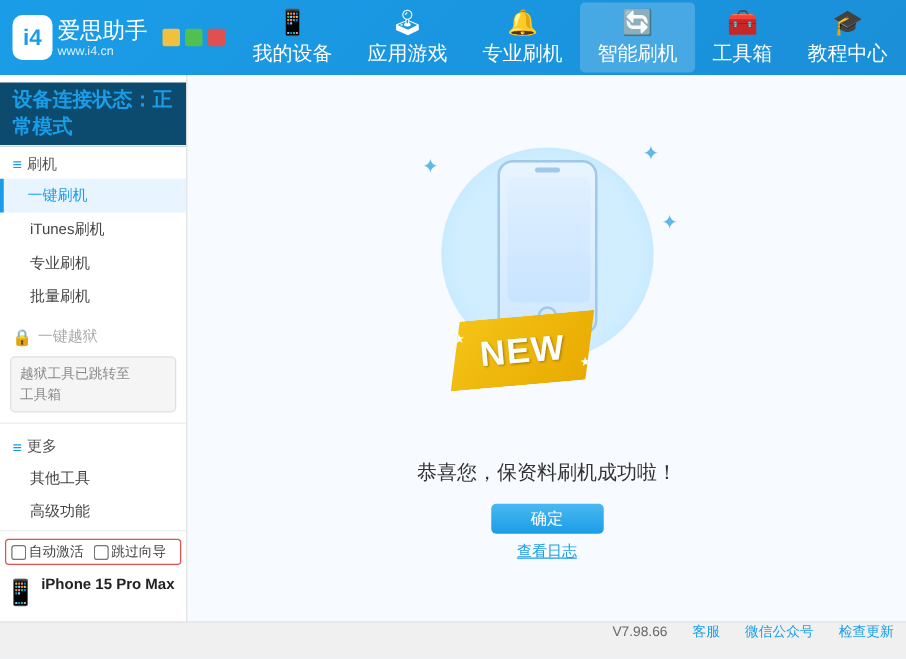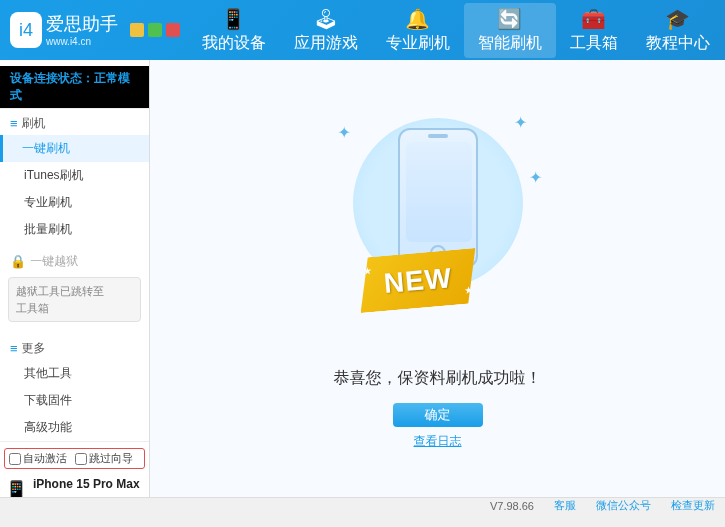--- a/index.html
+++ b/index.html
@@ -17,21 +17,21 @@
       display: flex;
       align-items: center;
       width: 120px;
       flex-shrink: 0;
     }
     .logo-icon {
       width: 32px; height: 36px;
       background: #fff;
       border-radius: 8px;
       display: flex; align-items: center; justify-content: center;
-      font-size: 18px; font-weight: normal; color: #1a9de8;
+      font-size: 18px; font-weight: bold; color: #1a9de8;
       margin-right: 4px;
     }
     .logo-text { color: #fff; font-size: 18px; line-height: 1.3; }
     .logo-sub { font-size: 10px; color: rgba(255,255,255,0.85); }
 
     .nav-items {
       display: flex;
       align-items: center;
       flex: 1;
       justify-content: center;
@@ -80,23 +80,23 @@
       width: 150px;
       background: #fff;
       border-right: 1px solid #ddd;
       padding-top: 6px;
       display: flex;
       flex-direction: column;
       overflow-y: auto;
     }
     .status-bar-top {
       padding: 4px 10px;
-      font-size: 12px;
+      font-size: 16px;
       color: #666;
-      background: #000000;
+      background: #0c4a6e;
       border-bottom: 1px solid #eee;
     }
     .status-bar-top span { color: #1a9de8; font-weight: bold; }
 
     .sidebar-section-header {
       display: flex; align-items: center;
       padding: 6px 10px 3px;
       font-size: 12px; color: #555;
       cursor: pointer;
     }
@@ -364,23 +364,20 @@
     </div>
 
     <div class="sidebar-divider"></div>
 
     <div class="sidebar-section-header">
       <span class="sec-icon">≡</span>
       <span>更多</span>
     </div>
     <div class="sidebar-item">
       <span>其他工具</span>
-    </div>
-    <div class="sidebar-item">
-      <span>下载固件</span>
     </div>
     <div class="sidebar-item">
       <span>高级功能</span>
     </div>
 
     <div style="flex:1"></div>
 
     <div class="sidebar-bottom">
       <div class="auto-row">
         <label class="checkbox-label">

